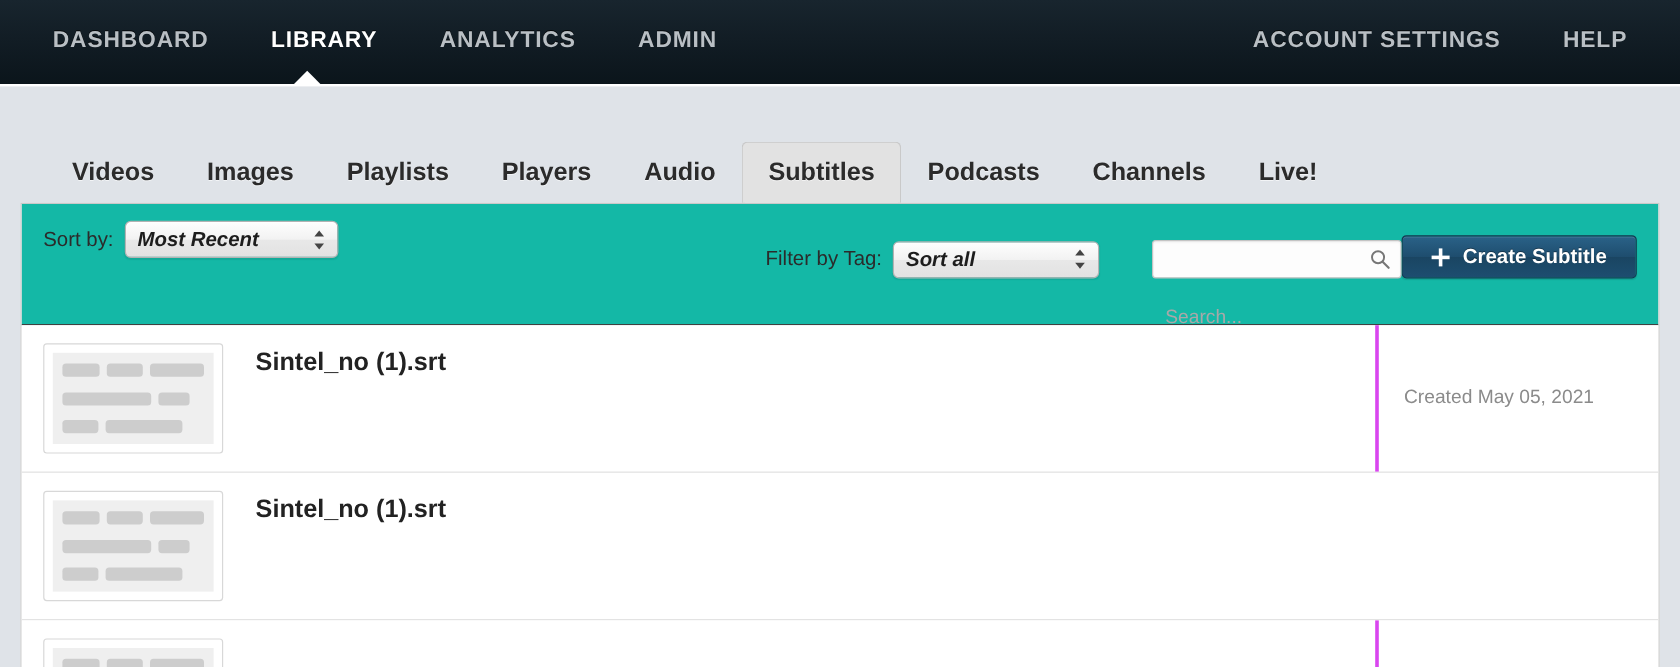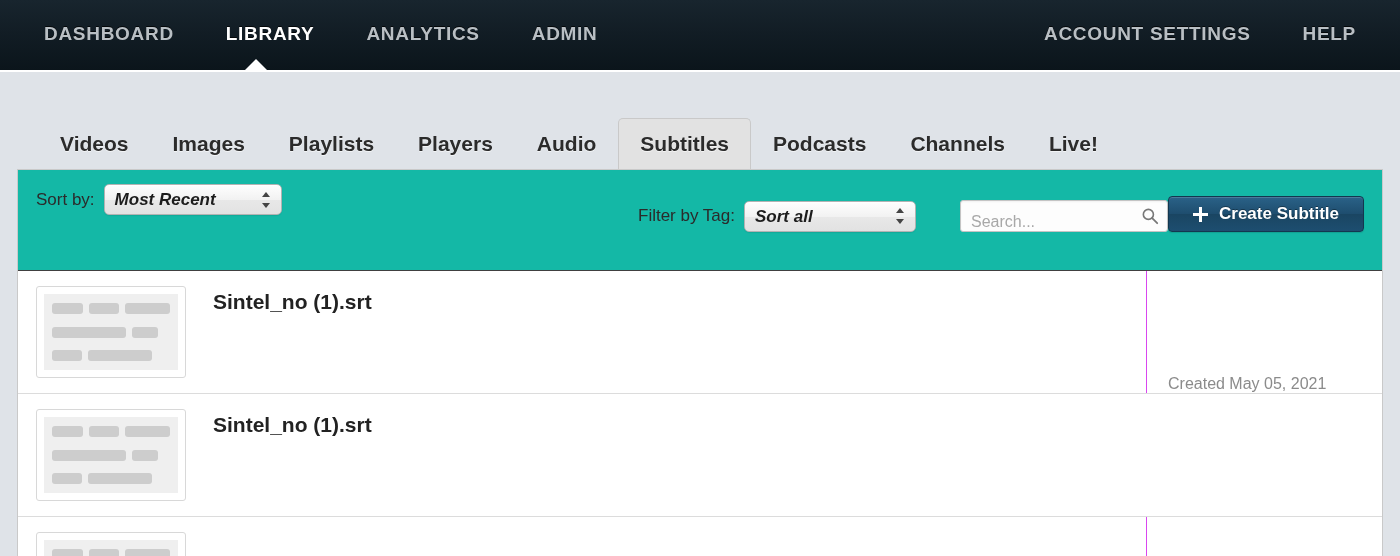--- a/index.html
+++ b/index.html
@@ -165,20 +165,21 @@
     box-shadow: inset 0 1px 2px rgba(0,0,0,0.05);
   }
   .searchbox input {
     width: 100%; height: 100%;
     border: none; outline: none;
     background: transparent;
     padding: 11px 32px 0 10px;
     font-size: 16px;
     color: #444;
     font-family: "Liberation Sans", sans-serif;
+    margin-top: 43px;
   }
   .searchbox input::placeholder { color: #a8a8a8; }
   .search-icon {
     position: absolute;
     right: 8px; top: 6px;
     width: 18px; height: 18px;
     pointer-events: none;
   }
   .btn-create {
     margin-top: 12px;
@@ -253,23 +254,23 @@
     font-size: 21px;
     font-weight: bold;
     color: #222222;
     align-self: flex-start;
     margin-top: 19px;
   }
   .row-meta {
     margin-left: auto;
     width: 236px;
     height: 100%;
-    border-left: 1px solid #d946ef;
-    display: flex;
-    align-items: flex-end;
+    border-left: 3px solid #d946ef;
+    display: flex;
+    align-items: center;
     padding-left: 21px;
   }
   .row-meta span {
     font-size: 16px;
     color: #8b8b8b;
   }
 </style>
 </head>
 <body>
 

